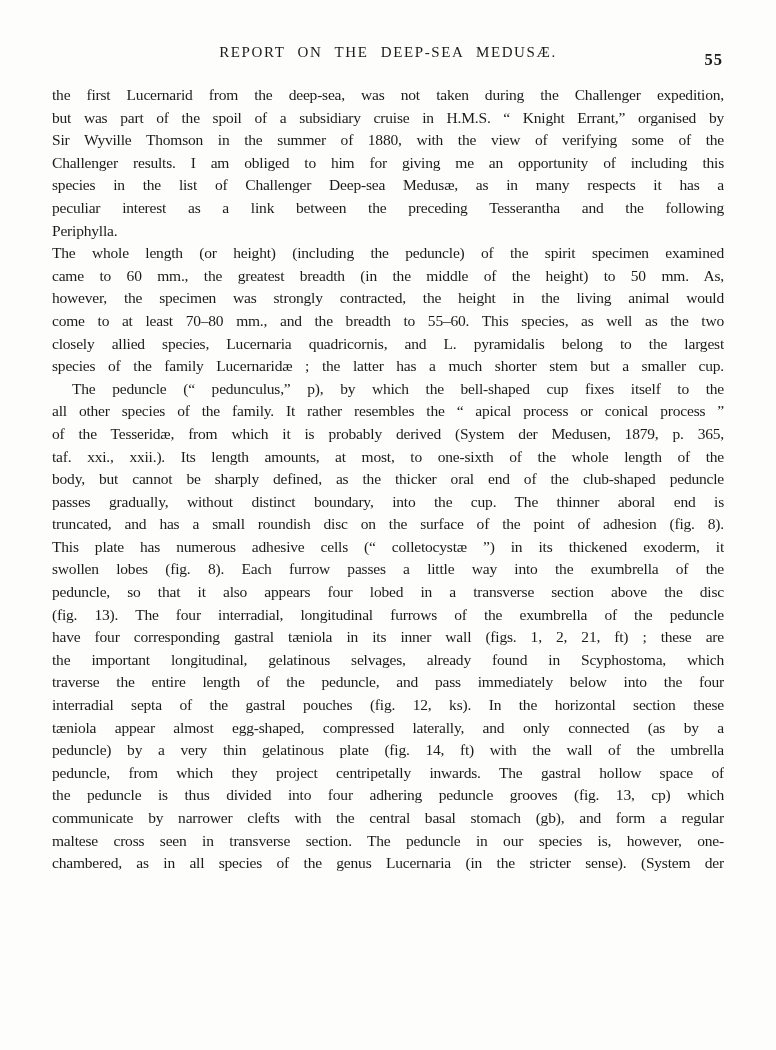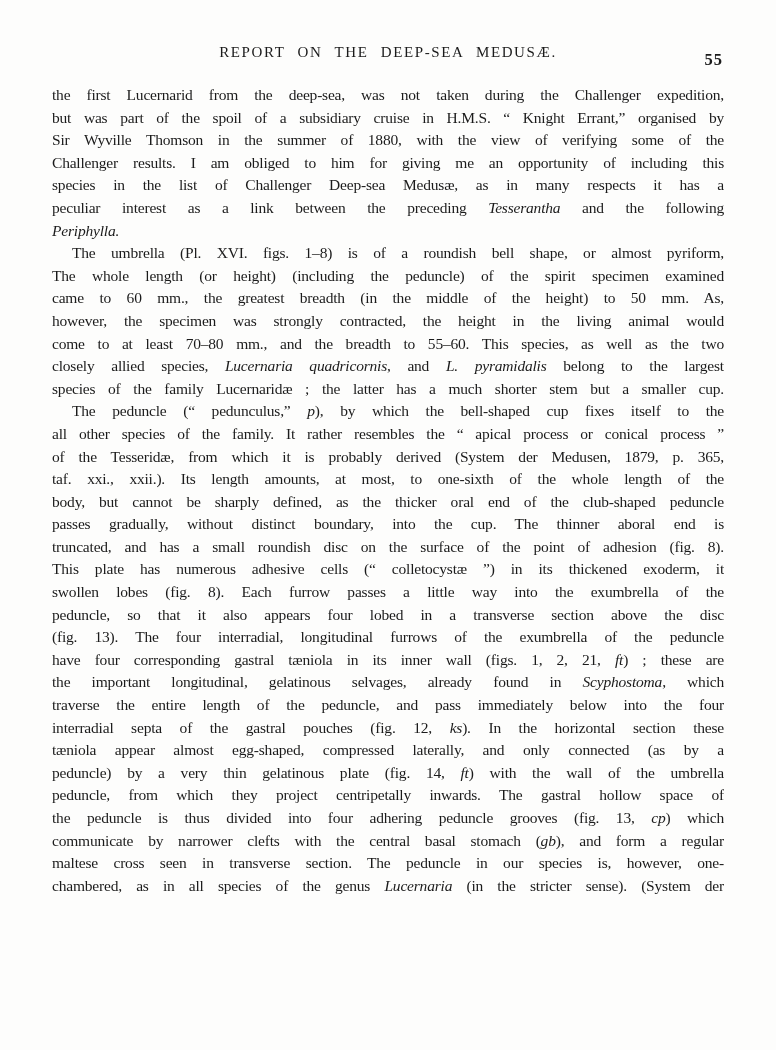--- a/index.html
+++ b/index.html
@@ -66,42 +66,41 @@
     white-space: normal;
     overflow: hidden;
   }
   .text-line.short {
     text-align: right;
     text-align-last: left;
   }
   .text-line.indent {
     text-indent: 20px;
   }
-  .it { font-style: italic; }
+  .it { }
 </style>
 </head>
 <body>
 
 <div class="page">
   <div class="page-header">
     <span class="running-title">REPORT ON THE DEEP-SEA MEDUSÆ.</span>
     <span class="page-number">55</span>
   </div>
   <div class="text-block">
       <div class="paragraph">
         <div class="text-line"><span>the first Lucernarid from the deep-sea, was not taken during the Challenger expedition,</span></div>
         <div class="text-line"><span>but was part of the spoil of a subsidiary cruise in H.M.S. “ Knight Errant,” organised by</span></div>
         <div class="text-line"><span>Sir Wyville Thomson in the summer of 1880, with the view of verifying some of the</span></div>
         <div class="text-line"><span>Challenger results. I am obliged to him for giving me an opportunity of including this</span></div>
         <div class="text-line"><span>species in the list of Challenger Deep-sea Medusæ, as in many respects it has a</span></div>
         <div class="text-line"><span>peculiar interest as a link between the preceding </span><span class="it">Tesserantha</span><span> and the following</span></div>
         <div class="text-line short"><span class="it">Periphylla.</span></div>
       </div>
       <div class="paragraph">
-        <div class="text-line indent"><span>The umbrella (Pl. XVI. figs. 1–8) is of a roundish bell shape, or almost pyriform,</span></div>
         <div class="text-line"><span>The whole length (or height) (including the peduncle) of the spirit specimen examined</span></div>
         <div class="text-line"><span>came to 60 mm., the greatest breadth (in the middle of the height) to 50 mm. As,</span></div>
         <div class="text-line"><span>however, the specimen was strongly contracted, the height in the living animal would</span></div>
         <div class="text-line"><span>come to at least 70–80 mm., and the breadth to 55–60. This species, as well as the two</span></div>
         <div class="text-line"><span>closely allied species, </span><span class="it">Lucernaria quadricornis</span><span>, and </span><span class="it">L. pyramidalis</span><span> belong to the largest</span></div>
         <div class="text-line"><span>species of the family Lucernaridæ ; the latter has a much shorter stem but a smaller cup.</span></div>
       </div>
       <div class="paragraph">
         <div class="text-line indent"><span>The peduncle (“ pedunculus,” </span><span class="it">p</span><span>), by which the bell-shaped cup fixes itself to the</span></div>
         <div class="text-line"><span>all other species of the family. It rather resembles the “ apical process or conical process ”</span></div>

